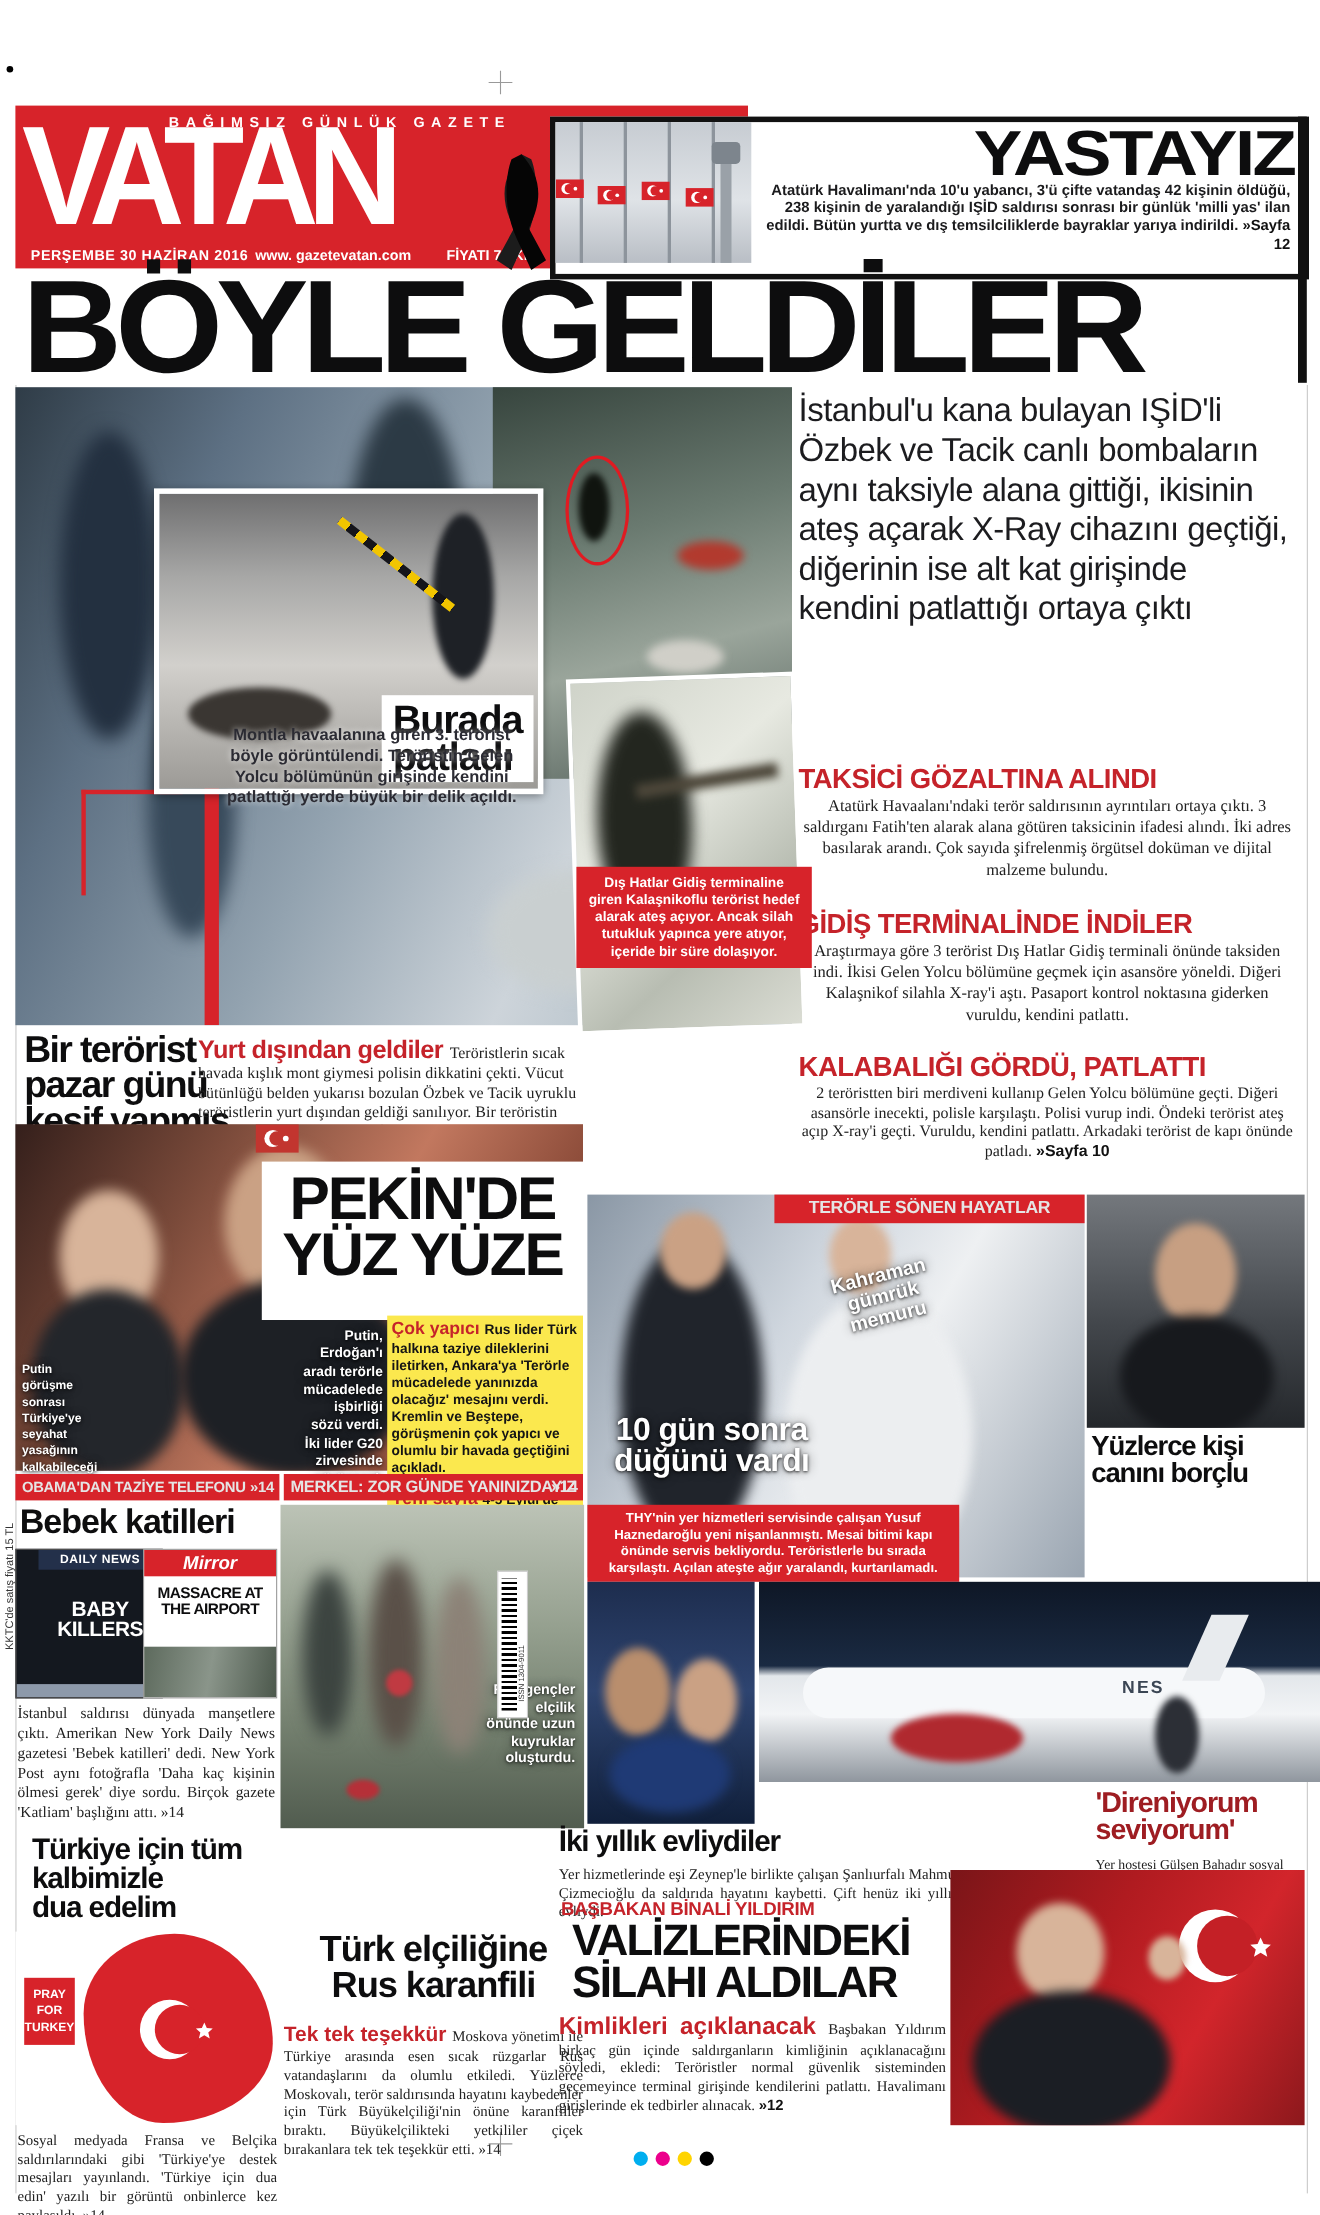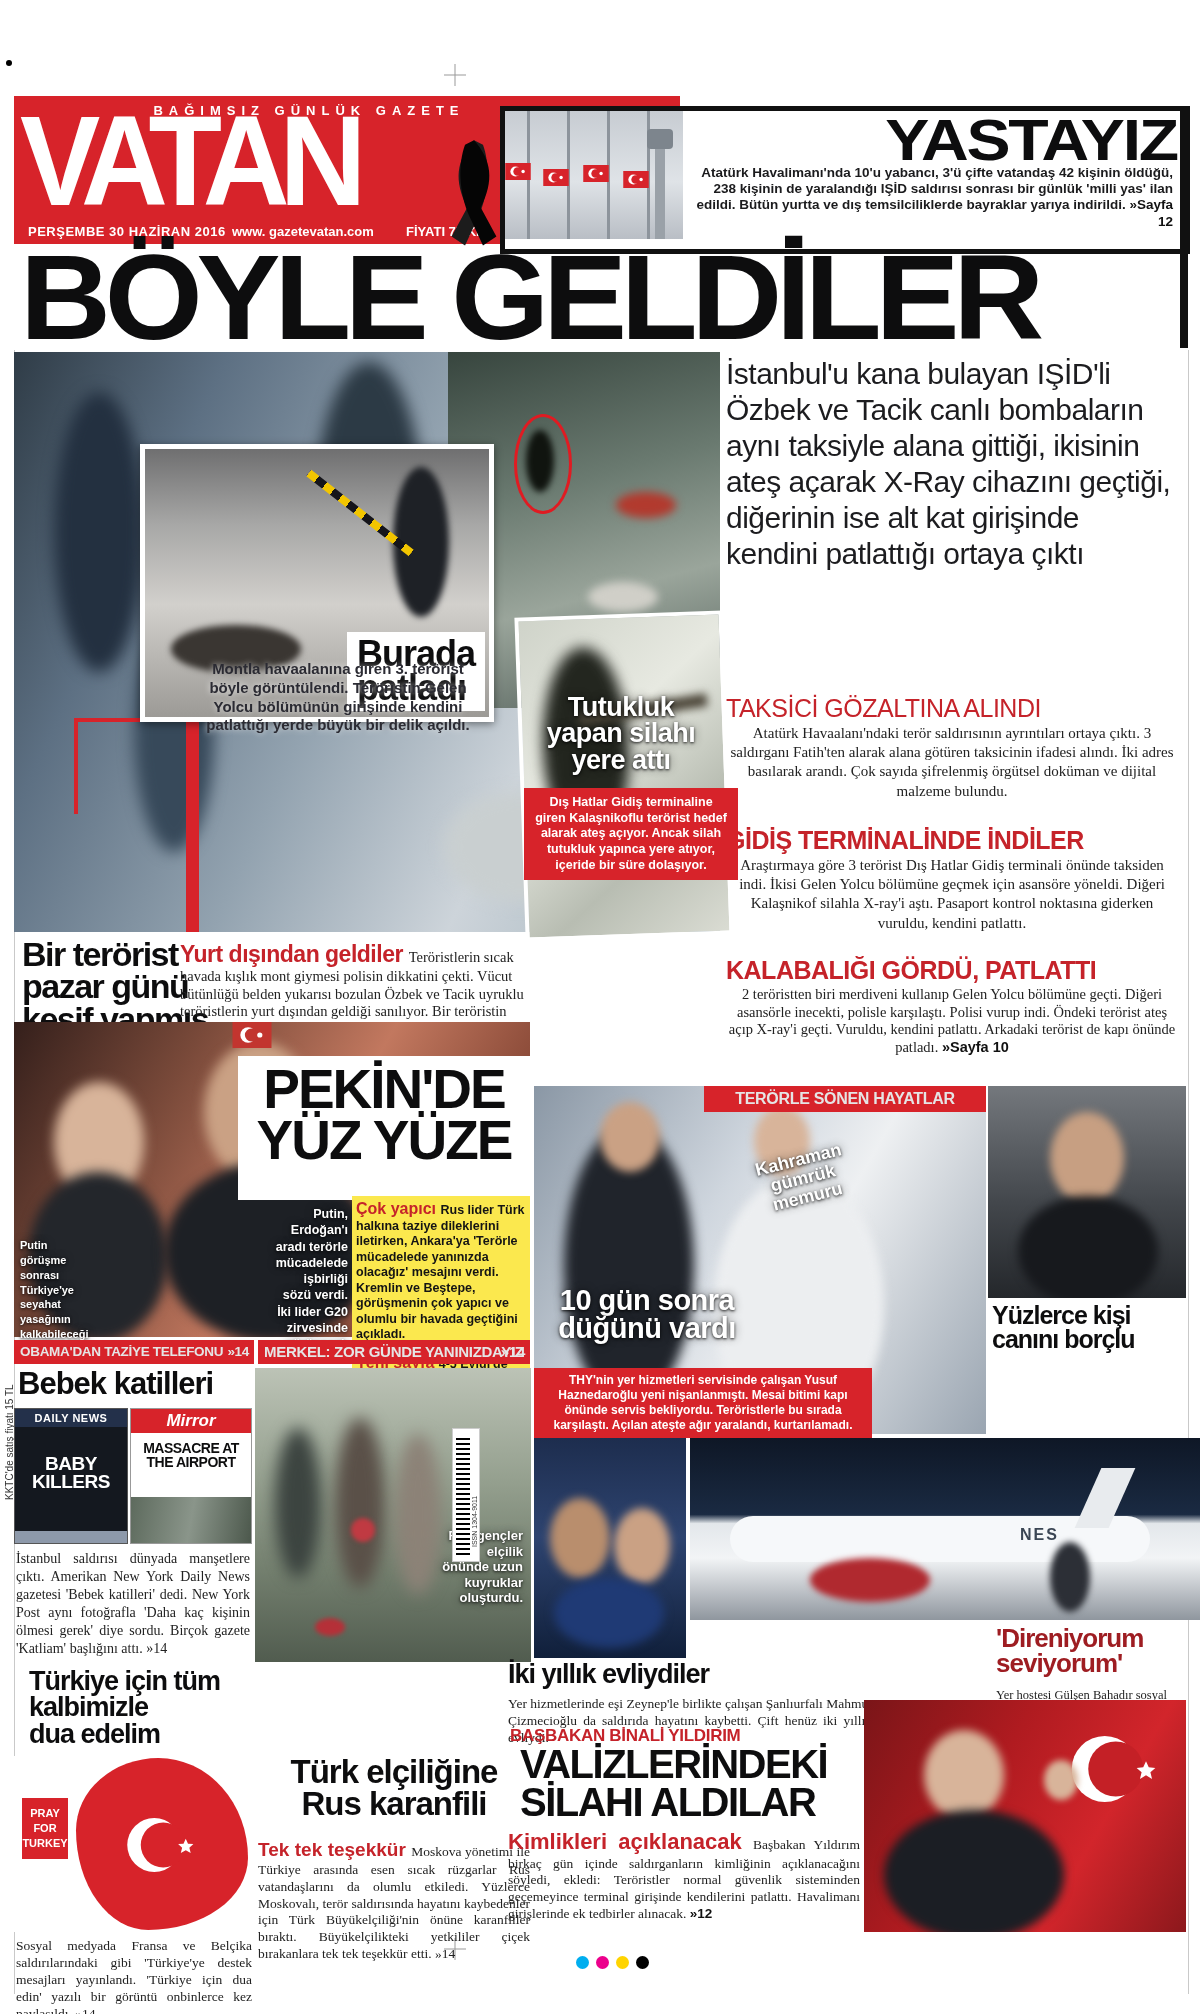--- a/index.html
+++ b/index.html
@@ -126,30 +126,27 @@
       <div class="hx pre" style="font-size:36px;letter-spacing:-1px;">Burada
 patladı</div>
     </div>
   </div>
   <div class="abs pre" style="left:192px;top:660px;width:292px;font-size:15px;font-weight:bold;color:#2b2b33;line-height:1.25;text-align:center;text-shadow:0 0 6px rgba(255,255,255,.8);">Montla havaalanına giren 3. terörist böyle görüntülendi. Teröristin Gelen Yolcu bölümünün girişinde kendini patlattığı yerde büyük bir delik açıldı.</div>
 
   <div class="abs ph" style="left:520px;top:614px;width:200px;height:316px;border:4px solid #fff;transform:rotate(-2deg);background:linear-gradient(140deg,#cfd3c9 0%,#e7e9e1 38%,#b8bdb2 70%,#dadcd3 100%);">
     <div class="blob" style="left:20px;top:28px;width:86px;height:200px;background:#23261f;filter:blur(7px);"></div>
     <div class="abs" style="left:56px;top:86px;width:130px;height:13px;background:#4c4639;filter:blur(4px);transform:rotate(-7deg);"></div>
   </div>
-  <div class="abs pre wt sh" style="left:528px;top:694px;width:186px;font-size:27px;font-weight:bold;line-height:.98;text-align:center;letter-spacing:-.5px;z-index:5;">Tutukluk
-yapan silahı
-yere attı</div>
   <div class="abs" style="left:524px;top:788px;width:196px;background:#d7232a;padding:7px 9px;z-index:5;">
     <div style="color:#fff;font-weight:bold;font-size:12.5px;line-height:1.25;text-align:center;">Dış Hatlar Gidiş terminaline giren Kalaşnikoflu terörist hedef alarak ateş açıyor. Ancak silah tutukluk yapınca yere atıyor, içeride bir süre dolaşıyor.</div>
   </div>
 
   <div class="abs" style="left:726px;top:356px;width:450px;font-size:30px;color:#1c1c1f;line-height:1.2;letter-spacing:-.5px;text-align:left;">İstanbul'u kana bulayan IŞİD'li Özbek ve Tacik canlı bombaların aynı taksiyle alana gittiği, ikisinin ateş açarak X-Ray cihazını geçtiği, diğerinin ise alt kat girişinde kendini patlattığı ortaya çıktı</div>
 
-  <div class="abs redtx" style="left:726px;top:694px;font-size:25px;font-weight:normal;letter-spacing:-.5px;">TAKSİCİ GÖZALTINA ALINDI</div>
+  <div class="abs redtx" style="left:726px;top:694px;font-size:25px;font-weight:bold;letter-spacing:-.5px;">TAKSİCİ GÖZALTINA ALINDI</div>
   <div class="abs ser ctrbody" style="left:726px;top:724px;width:452px;font-size:15px;line-height:1.28;">Atatürk Havaalanı'ndaki terör saldırısının ayrıntıları ortaya çıktı. 3 saldırganı Fatih'ten alarak alana götüren taksicinin ifadesi alındı. İki adres basılarak arandı. Çok sayıda şifrelenmiş örgütsel doküman ve dijital malzeme bulundu.</div>
 
   <div class="abs redtx" style="left:726px;top:826px;font-size:25px;font-weight:bold;letter-spacing:-.5px;">GİDİŞ TERMİNALİNDE İNDİLER</div>
   <div class="abs ser ctrbody" style="left:726px;top:856px;width:452px;font-size:15px;line-height:1.28;">Araştırmaya göre 3 terörist Dış Hatlar Gidiş terminali önünde taksiden indi. İkisi Gelen Yolcu bölümüne geçmek için asansöre yöneldi. Diğeri Kalaşnikof silahla X-ray'i aştı. Pasaport kontrol noktasına giderken vuruldu, kendini patlattı.</div>
 
   <div class="abs redtx" style="left:726px;top:956px;font-size:25px;font-weight:bold;letter-spacing:-.5px;">KALABALIĞI GÖRDÜ, PATLATTI</div>
   <div class="abs ser ctrbody" style="left:726px;top:986px;width:452px;font-size:14.5px;line-height:1.22;">
     <span>2 teröristten biri merdiveni kullanıp Gelen Yolcu bölümüne geçti. Diğeri asansörle inecekti, polisle karşılaştı. Polisi vurup indi. Öndeki terörist ateş açıp X-ray'i geçti. Vuruldu, kendini patlattı. Arkadaki terörist de kapı önünde patladı. </span><span class="pageref">»Sayfa 10</span>
   </div>
 
@@ -190,21 +187,21 @@
   <div class="abs barred" style="left:14px;top:1340px;width:240px;height:24px;font-size:13.5px;line-height:24px;letter-spacing:-.3px;padding-left:6px;box-sizing:border-box;">
     <span>OBAMA'DAN TAZİYE TELEFONU</span>
     <span class="abs" style="right:5px;top:0;">»14</span>
   </div>
   <div class="abs barred" style="left:258px;top:1340px;width:272px;height:24px;font-size:15px;line-height:24px;letter-spacing:-.3px;padding-left:6px;box-sizing:border-box;">
     <span>MERKEL: ZOR GÜNDE YANINIZDAYIZ</span>
     <span class="abs" style="right:5px;top:0;">»14</span>
   </div>
 
   <div class="abs hx" style="left:18px;top:1370px;font-size:31px;letter-spacing:-1px;">Bebek katilleri</div>
-  <div class="abs ph" style="left:14px;top:1408px;width:112px;height:134px;background:#14181f;border:1px solid #555;">
+  <div class="abs ph" style="left:14px;top:1408px;width:112px;height:134px;background:#14181f;border:1px solid #555;padding-left:20px;">
     <div style="background:#23304a;color:#fff;font-weight:bold;font-size:11px;text-align:center;padding:3px 0;letter-spacing:.5px;">DAILY NEWS</div>
     <div class="pre wt" style="font-size:19px;font-weight:bold;text-align:center;margin-top:28px;line-height:.95;letter-spacing:-.5px;">BABY
 KILLERS</div>
     <div class="abs" style="left:0;bottom:0;width:100%;height:12px;background:#8d99aa;"></div>
   </div>
   <div class="abs ph" style="left:130px;top:1408px;width:120px;height:134px;background:#fff;border:1px solid #999;">
     <div style="background:#d7232a;color:#fff;font-weight:bold;font-style:italic;font-size:17px;text-align:center;padding:2px 0;">Mirror</div>
     <div class="pre hx" style="font-size:14px;text-align:center;margin-top:8px;line-height:1;">MASSACRE AT
 THE AIRPORT</div>
     <div class="abs" style="left:0;bottom:0;width:100%;height:46px;background:linear-gradient(100deg,#5d6a5d,#8a958a 50%,#4c584c);"></div>

